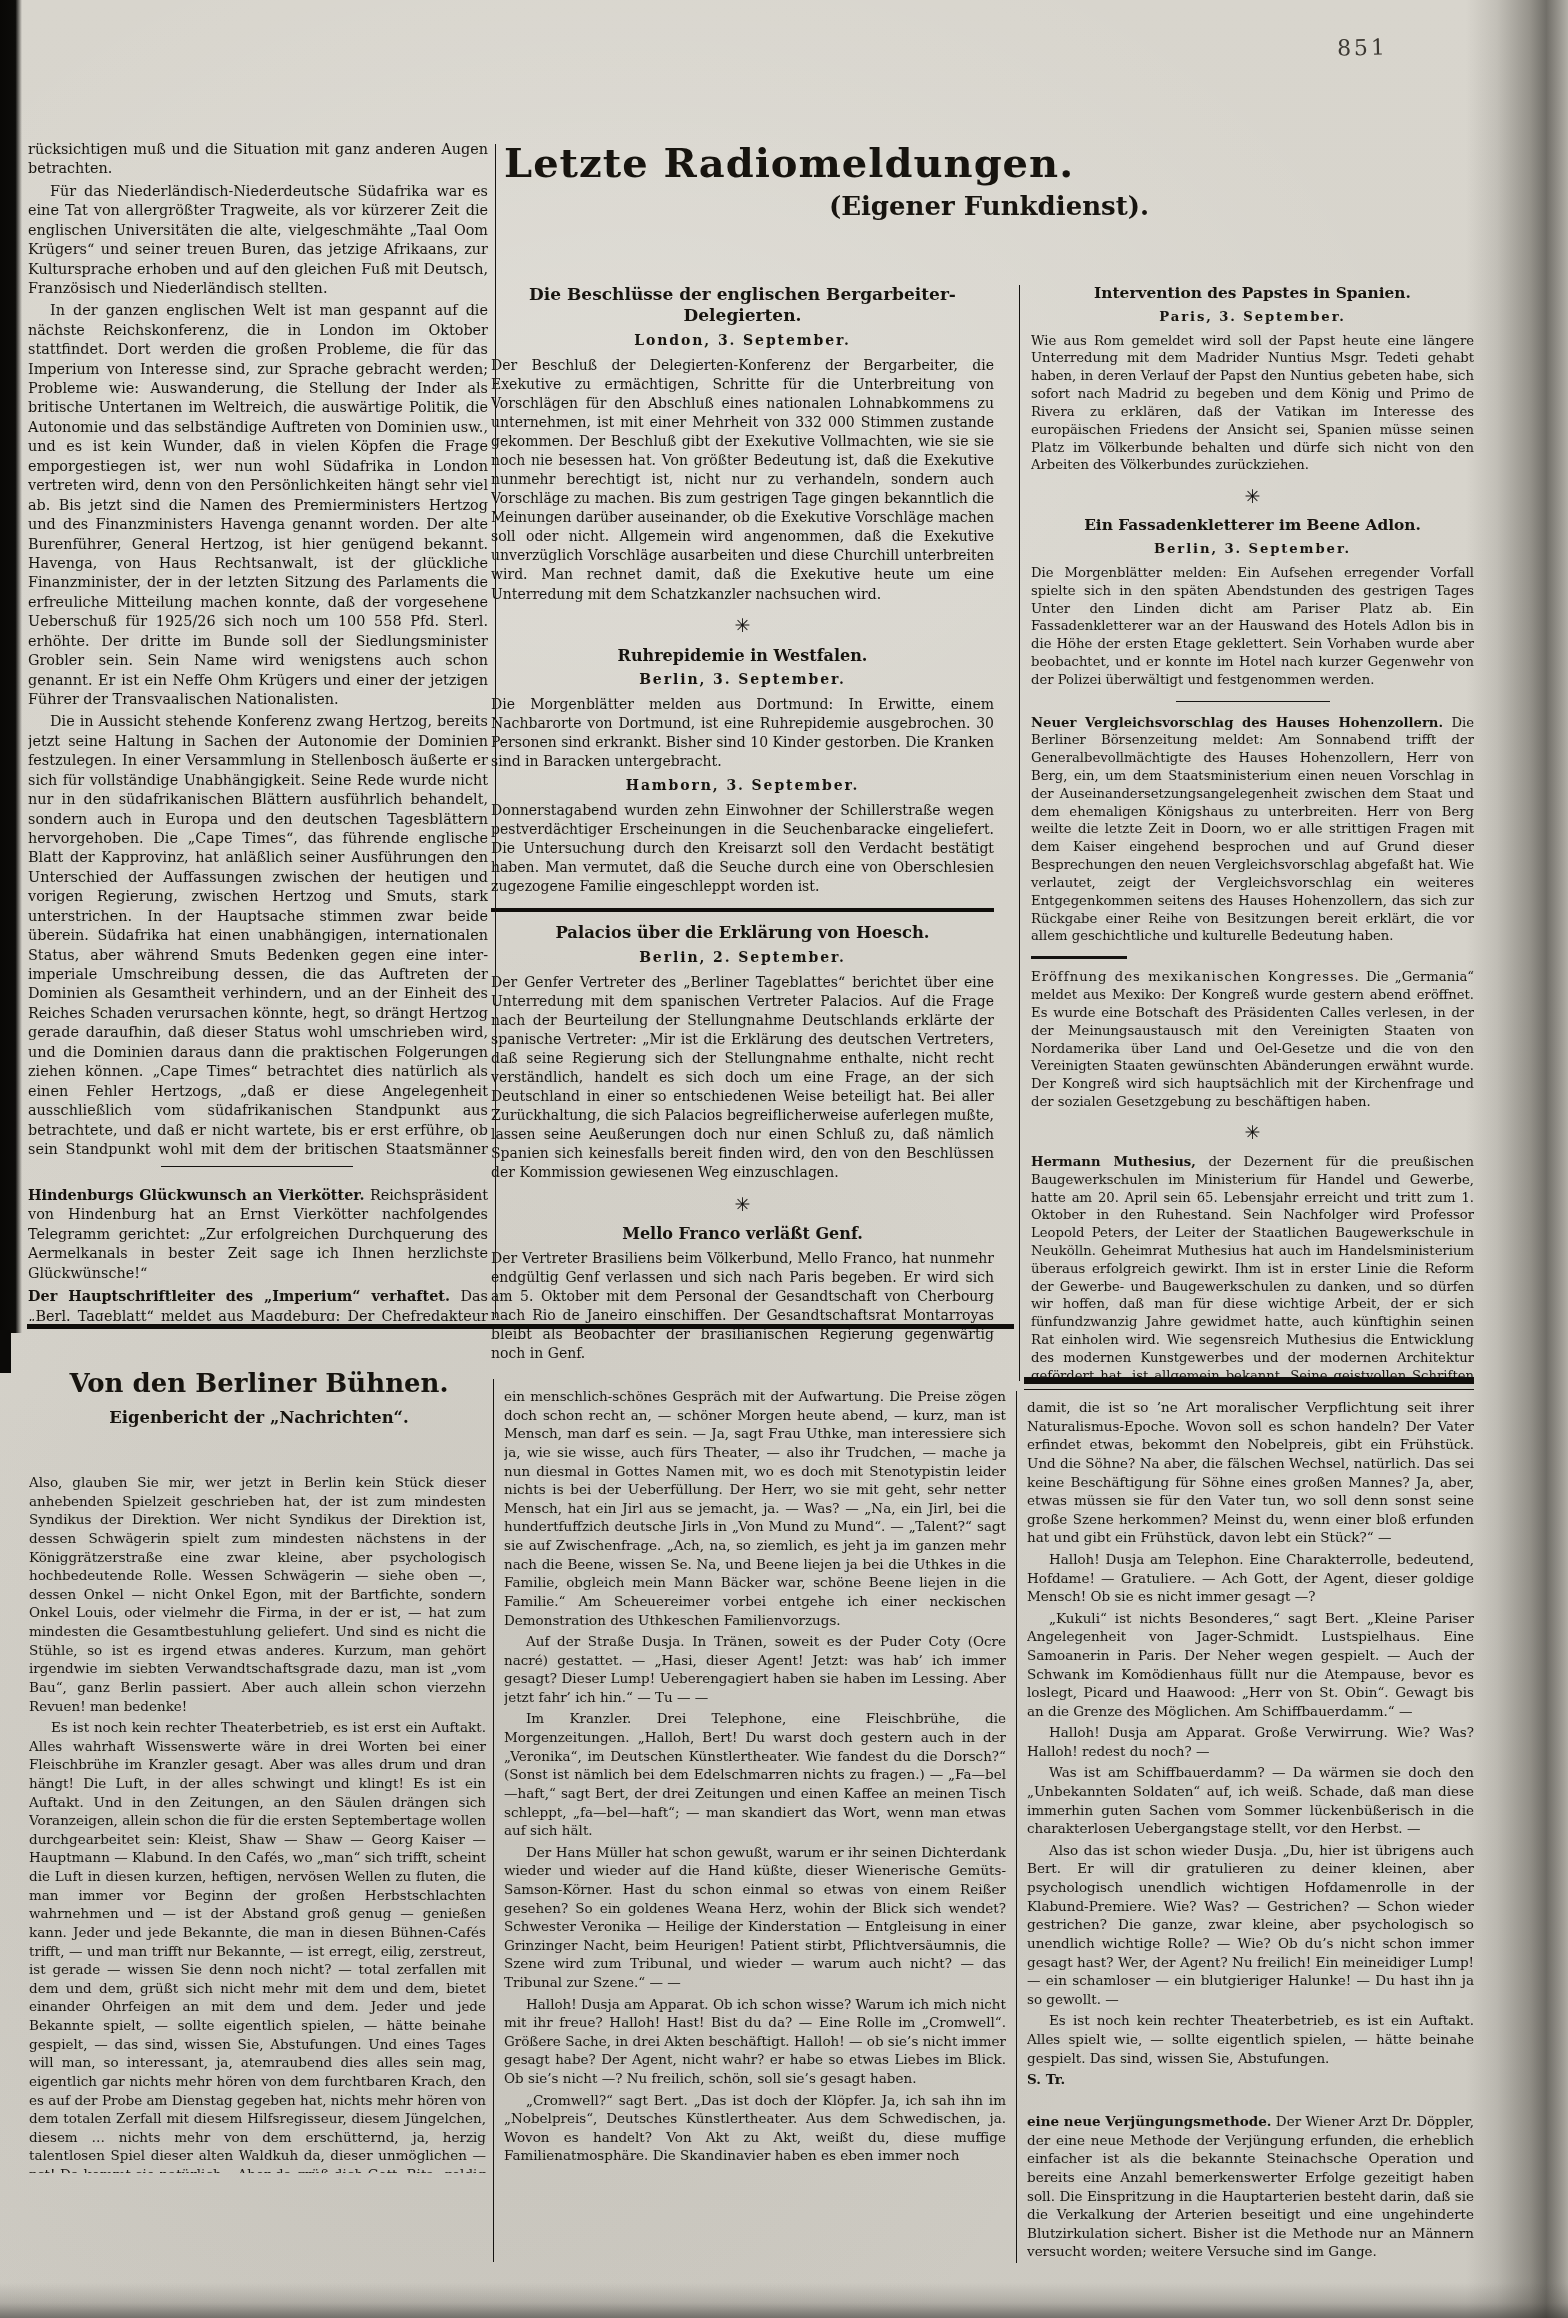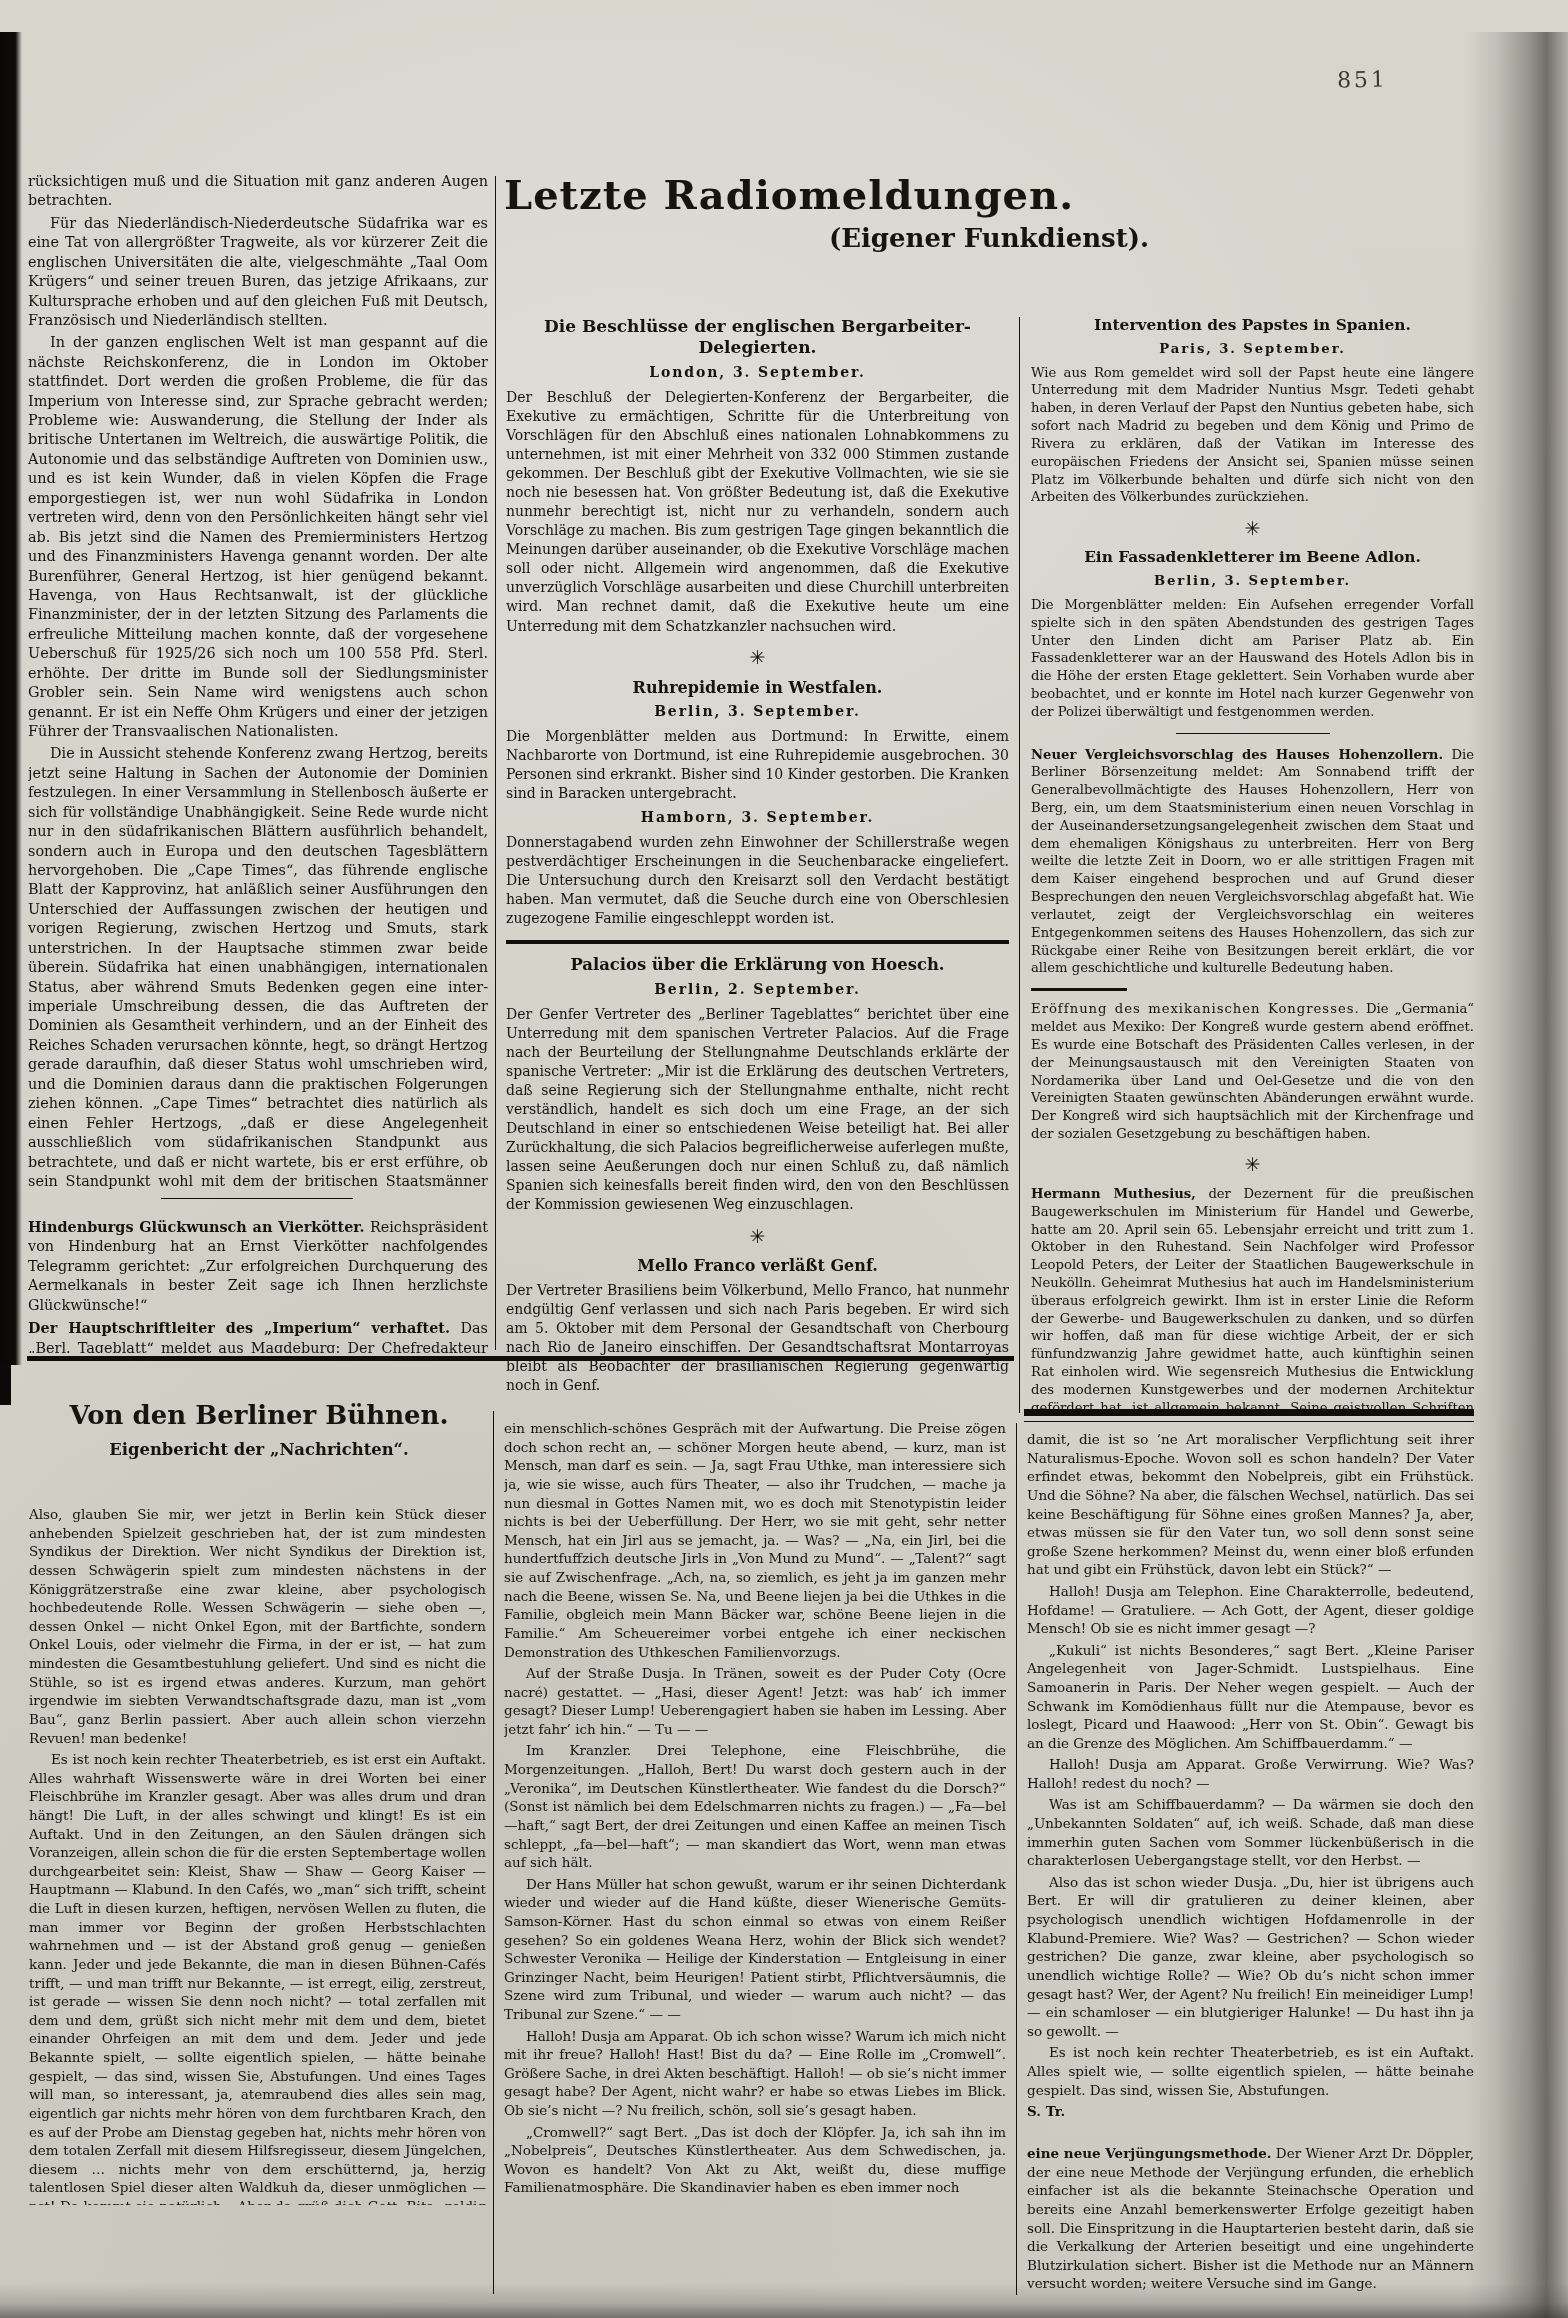--- a/index.html
+++ b/index.html
@@ -7,21 +7,21 @@
     position:relative;
     width:1569px;height:2319px;
     background:
       radial-gradient(ellipse 1155px 770px at 40% 18%, rgba(255,255,255,0.20), rgba(255,255,255,0) 70%),
       radial-gradient(ellipse 962px 1155px at 30% 75%, rgba(120,115,105,0.10), rgba(0,0,0,0) 70%),
       linear-gradient(180deg,#d8d5cd 0%,#d5d2ca 60%,#ccc9c1 100%);
     font-family:"DejaVu Serif","Liberation Serif",serif;
     color:#17140f;
     overflow:hidden;
   }
-  .abs{position:absolute;margin-top:32px;}
+  .abs{position:absolute;}
   .jtext{text-align:justify;}
   p{margin:0 0 2.9px 0;text-indent:22px;line-height:inherit;}
   p.noindent{text-indent:0;}
   .lead{font-weight:bold;}
   .lead-sp{font-weight:normal;letter-spacing:1px;}
   .colhead{font-weight:bold;text-align:center;line-height:1.25;margin:0 0 4.8px 0;}
   .dateline{font-weight:bold;text-align:center;letter-spacing:1.9px;margin:4.8px 0 5.8px 0;}
   .star{ text-align:center;font-size:19px;line-height:1;margin:12.5px 0 10.6px 0;color:#141210;}
   .shortrule{border-top:1.9px solid #141210;}
   .thinrule{border-top:1.4px solid #141210;width:154px;margin:12.5px auto 11.5px auto;}
@@ -68,21 +68,21 @@
   </div>
 
   <div class="abs" style="left:504px;top:142px;width:970px;">
     <div class="masthead-title">Letzte Radiomeldungen.</div>
     <div class="masthead-sub">(Eigener Funkdienst).</div>
   </div>
 
   <div class="abs vrule" style="left:495px;top:144px;height:1174px;"></div>
   <div class="abs vrule" style="left:1019px;top:285px;height:1096px;"></div>
 
-  <div class="abs tc2 jtext clip" style="left:506px;top:284px;width:503px;height:1086px;">
+  <div class="abs tc2 jtext clip" style="left:491px;top:284px;width:503px;height:1086px;">
     <div class="colhead" style="font-size:17px;">Die Beschlüsse der englischen Bergarbeiter-Delegierten.</div>
     <div class="dateline">London, 3. September.</div>
     <p class="noindent">Der Beschluß der Delegierten-Konferenz der Bergarbeiter, die Exekutive zu ermächtigen, Schritte für die Unterbreitung von Vorschlägen für den Abschluß eines nationalen Lohnabkommens zu unternehmen, ist mit einer Mehrheit von 332 000 Stimmen zustande gekommen. Der Beschluß gibt der Exekutive Vollmachten, wie sie sie noch nie besessen hat. Von größter Bedeutung ist, daß die Exekutive nunmehr berechtigt ist, nicht nur zu verhandeln, sondern auch Vorschläge zu machen. Bis zum gestrigen Tage gingen bekanntlich die Meinungen darüber auseinander, ob die Exekutive Vorschläge machen soll oder nicht. Allgemein wird angenommen, daß die Exekutive unverzüglich Vorschläge ausarbeiten und diese Churchill unterbreiten wird. Man rechnet damit, daß die Exekutive heute um eine Unterredung mit dem Schatzkanzler nachsuchen wird.</p>
     <div class="star">✳</div>
     <div class="colhead" style="font-size:16px;">Ruhrepidemie in Westfalen.</div>
     <div class="dateline">Berlin, 3. September.</div>
     <p class="noindent">Die Morgenblätter melden aus Dortmund: In Erwitte, einem Nachbarorte von Dortmund, ist eine Ruhrepidemie ausgebrochen. 30 Personen sind erkrankt. Bisher sind 10 Kinder gestorben. Die Kranken sind in Baracken untergebracht.</p>
     <div class="dateline">Hamborn, 3. September.</div>
     <p class="noindent">Donnerstagabend wurden zehn Einwohner der Schillerstraße wegen pestverdächtiger Erscheinungen in die Seuchenbaracke eingeliefert. Die Untersuchung durch den Kreisarzt soll den Verdacht bestätigt haben. Man vermutet, daß die Seuche durch eine von Oberschlesien zugezogene Familie eingeschleppt worden ist.</p>
     <div class="abs hrule" style="position:static;width:100%;height:4.3px;margin:11.5px 0 10.6px 0;"></div>

